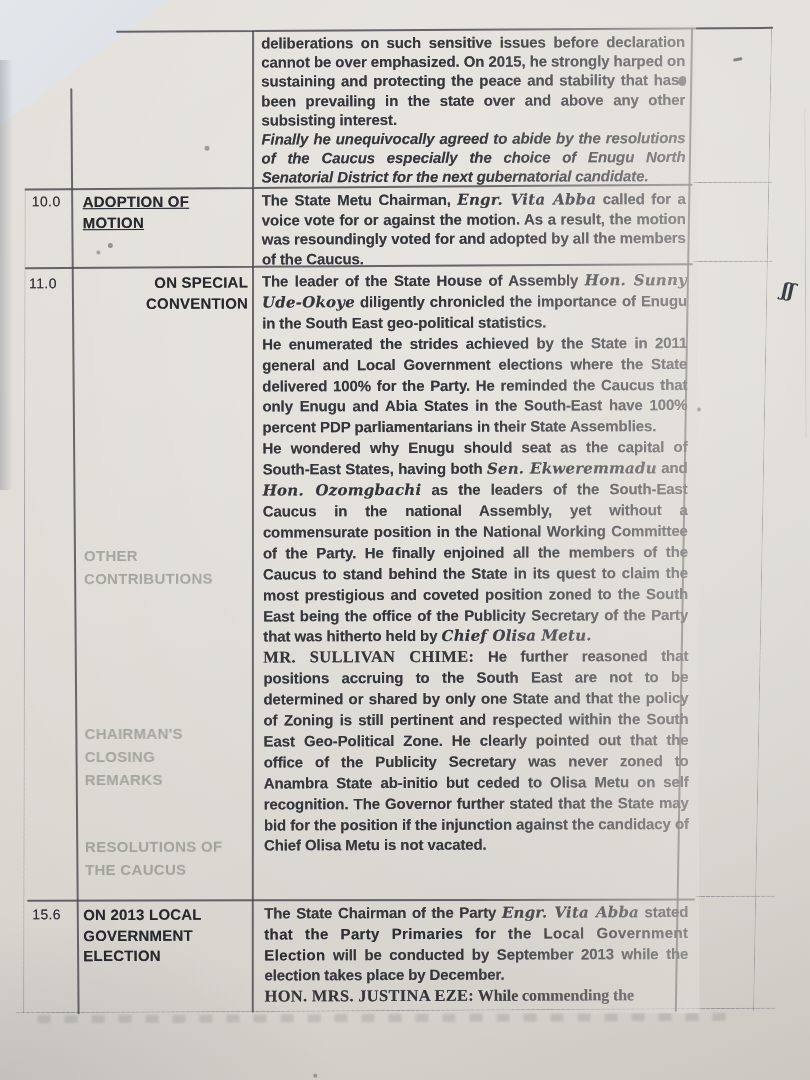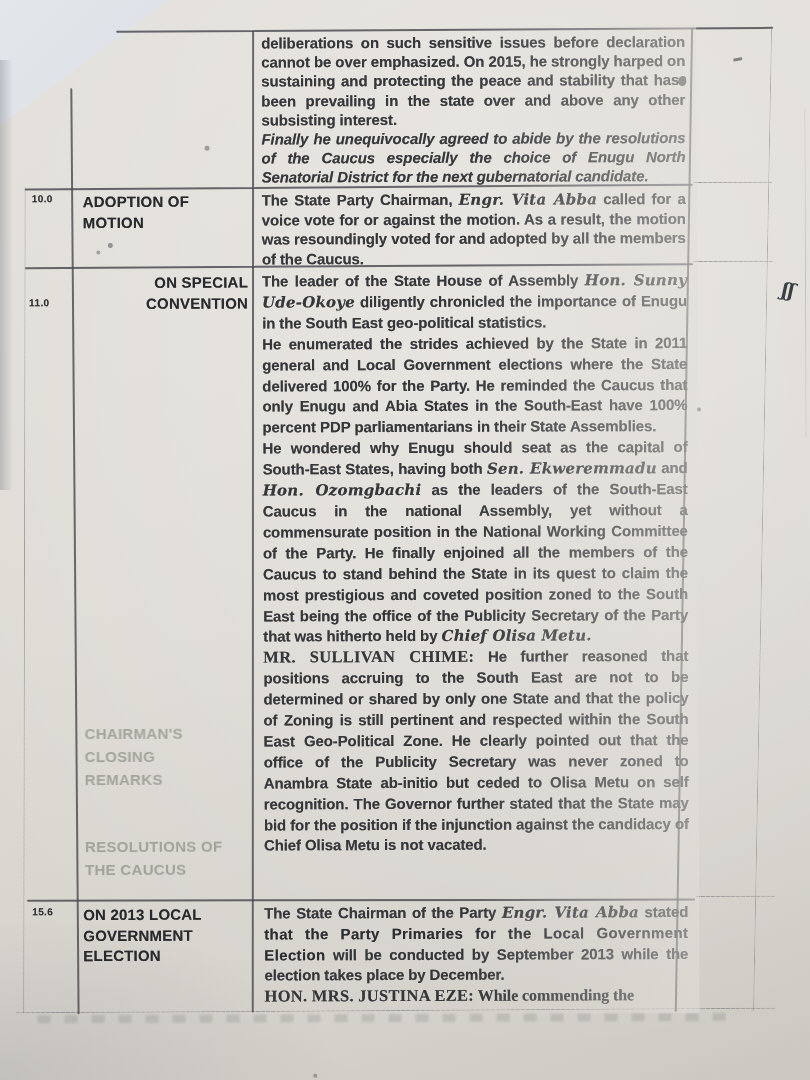--- a/index.html
+++ b/index.html
@@ -24,21 +24,21 @@
   .dashed.bv{border-left:1.6px dashed rgba(95,95,103,.5);width:0;}
   
   .cell{position:absolute;color:#35373b;text-shadow:0 0 .5px rgba(55,55,60,.55);}
   .content{font-weight:600;font-size:15px;letter-spacing:-.1px;}
   .content p{margin:0;text-align:justify;}
   .row0{line-height:19.2px;}
   .row10{line-height:19.2px;}
   .row11{line-height:20.9px;}
   .row12{line-height:20.8px;}
   .ital{font-style:italic;}
-  .num{font-weight:700;font-size:10px;letter-spacing:.4px;color:#2e3034;}
+  .num{font-weight:400;font-size:14px;letter-spacing:.4px;color:#2e3034;}
   .head{font-weight:700;font-size:15px;line-height:20.5px;letter-spacing:.2px;color:#27292d;}
   .s-script{font-family:"DejaVu Serif",serif;font-style:italic;font-weight:700;letter-spacing:.2px;}
   .s-serifcaps{font-family:"Liberation Serif",serif;font-weight:700;font-size:16.5px;letter-spacing:.3px;}
   .s-serif{font-family:"Liberation Serif",serif;font-weight:600;font-size:16px;}
   .s-bold{font-weight:700;letter-spacing:.35px;color:#2b2d31;}
   .s-boldend{font-weight:700;}
   .s-blot{display:inline-block;width:8px;height:10px;background:#34363a;border-radius:55% 45% 50% 50%;margin:0 -1px;vertical-align:-1px;opacity:.85;}
   
   .ghost{position:absolute;left:82px;width:152px;font-weight:700;font-size:15px;line-height:23px;
     color:rgba(104,112,99,.5);filter:blur(.7px);letter-spacing:.3px;}
@@ -79,41 +79,42 @@
     <div class="bv" style="left:691px;top:29px;height:984px;transform:rotate(1.15deg);transform-origin:top;"></div>
     <div class="bv dashed" style="left:771px;top:28px;height:985px;transform:rotate(1.25deg);transform-origin:top;opacity:.8;"></div>
     <div class="bv dashed" style="left:804px;top:110px;height:330px;opacity:.5;"></div>
 
     <div class="cell content row0" style="left:261px;top:33px;width:424px;">
       <p><span>deliberations on such sensitive issues before declaration cannot be over emphasized. On 2015, he strongly harped on sustaining and protecting the peace and stability that has</span><span class="s-blot"></span><span>been prevailing in the state over and above any other subsisting interest.</span></p>
       <p class="ital"><span>Finally he unequivocally agreed to abide by the resolutions of the Caucus especially the choice of Enugu North Senatorial District for the next gubernatorial candidate.</span></p>
     </div>
 
     <div class="cell num" style="left:31px;top:192px;">10.0</div>
-    <div class="cell head" style="left:82px;top:191px;width:165px;">ADOPTION OF MOTION</div>
+    <div class="cell head" style="left:82px;top:191px;width:165px;text-decoration:underline;">ADOPTION OF MOTION</div>
     <div class="cell content row10" style="left:261px;top:190px;width:424px;">
-      <p><span>The State Party Chairman, </span><span class="s-script">Engr. Vita Abba</span><span> called for a voice vote for or against the motion. As a result, the motion was resoundingly voted for and adopted by all the members of the Caucus.</span></p>
+      <p><span>The State Metu Chairman, </span><span class="s-script">Engr. Vita Abba</span><span> called for a voice vote for or against the motion. As a result, the motion was resoundingly voted for and adopted by all the members of the Caucus.</span></p>
     </div>
 
-    <div class="cell num" style="left:28px;top:274px;margin-top:22px;">11.0</div>
+    <div class="cell num" style="left:28px;top:274px;">11.0</div>
     <div class="cell head" style="left:82px;top:272px;width:165px;text-align:right;">ON SPECIAL CONVENTION</div>
     <div class="cell content row11" style="left:261px;top:271px;width:425px;">
       <p><span>The leader of the State House of Assembly </span><span class="s-script">Hon. Sunny Ude-Okoye</span><span> diligently chronicled the importance of Enugu in the South East geo-political statistics.</span></p>
       <p><span>He enumerated the strides achieved by the State in 2011 general and Local Government elections where the State delivered 100% for the Party. He reminded the Caucus that only Enugu and Abia States in the South-East have 100% percent PDP parliamentarians in their State Assemblies.</span></p>
       <p><span>He wondered why Enugu should seat as the capital of South-East States, having both </span><span class="s-script">Sen. Ekweremmadu</span><span> and </span><span class="s-script">Hon. Ozomgbachi</span><span> as the leaders of the South-East Caucus in the national Assembly, yet without a commensurate position in the National Working Committee of the Party. He finally enjoined all the members of the Caucus to stand behind the State in its quest to claim the most prestigious and coveted position zoned to the South East being the office of the Publicity Secretary of the Party that was hitherto held by </span><span class="s-script">Chief Olisa Metu.</span></p>
       <p><span class="s-serifcaps">MR. SULLIVAN CHIME:</span><span> He further reasoned that positions accruing to the South East are not to be determined or shared by only one State and that the policy of Zoning is still pertinent and respected within the South East Geo-Political Zone. He clearly pointed out that the office of the Publicity Secretary was never zoned to Anambra State ab-initio but ceded to Olisa Metu on self recognition. The Governor further stated that the State may bid for the position if the injunction against the </span><span class="s-boldend">candidacy of Chief Olisa Metu is not vacated.</span></p>
     </div>
 
     <div class="cell num" style="left:29px;top:905px;">15.6</div>
     <div class="cell head" style="left:80px;top:904px;width:165px;">ON 2013 LOCAL GOVERNMENT ELECTION</div>
     <div class="cell content row12" style="left:261px;top:903px;width:424px;">
       <p><span>The State Chairman of the Party </span><span class="s-script">Engr. Vita Abba</span><span> stated </span><span class="s-bold">that the Party Primaries for the Local Government Election</span><span> will be conducted by September 2013 while the election takes place by December.</span></p>
       <p><span class="s-serifcaps">HON. MRS. JUSTINA EZE:</span><span class="s-serif"> While commending the</span></p>
     </div>
 
+    <div class="ghost" style="top:543px;">OTHER CONTRIBUTIONS</div>
     <div class="ghost" style="top:834px;">RESOLUTIONS OF THE CAUCUS</div>
     <div class="ghost" style="top:721px;">CHAIRMAN'S CLOSING REMARKS</div>
     <div class="bleed-smudge"></div>
 
     <div class="squiggle">ʃʃ</div>
     <div class="mark-dash" style="left:733px;top:59px;transform:rotate(-10deg);"></div>
     <div class="specks"></div>
 
     <div class="fade"></div>
   </div>

